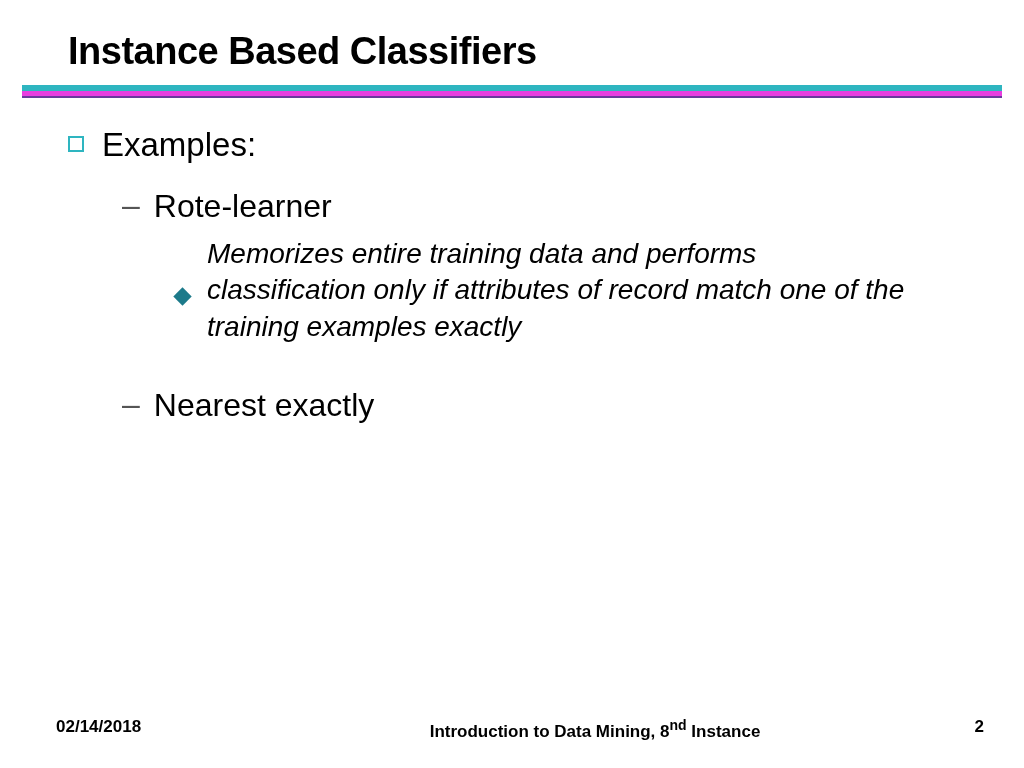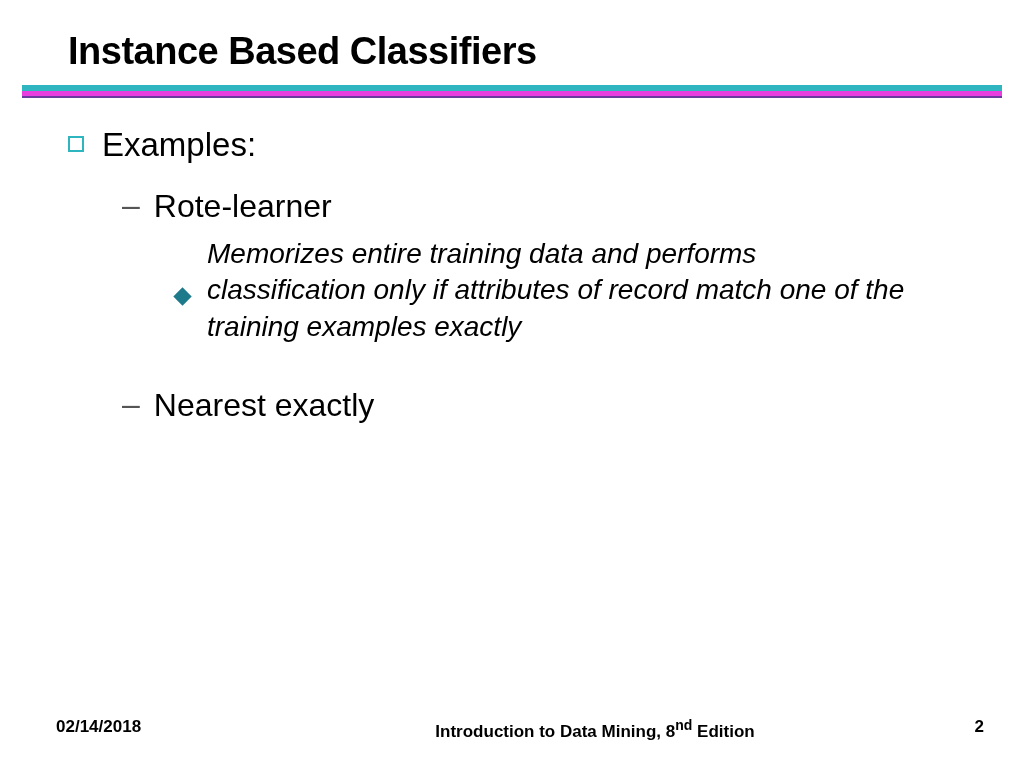--- a/index.html
+++ b/index.html
@@ -143,16 +143,16 @@
     <div class="dash">–</div>
     <div class="text">Nearest exactly</div>
   </div>
 
 
 </div>
 
 <div class="footer">
   <div class="footer-date">02/14/2018</div>
   <div class="footer-title">
-    <span>Introduction to Data Mining, 8</span><sup>nd</sup><span> Edition</span>
+    <span>Introduction to Data Mining, 8</span><sup>nd</sup><span> Instance</span>
   </div>
   <div class="footer-page">2</div>
 </div>
 
 </body></html>

